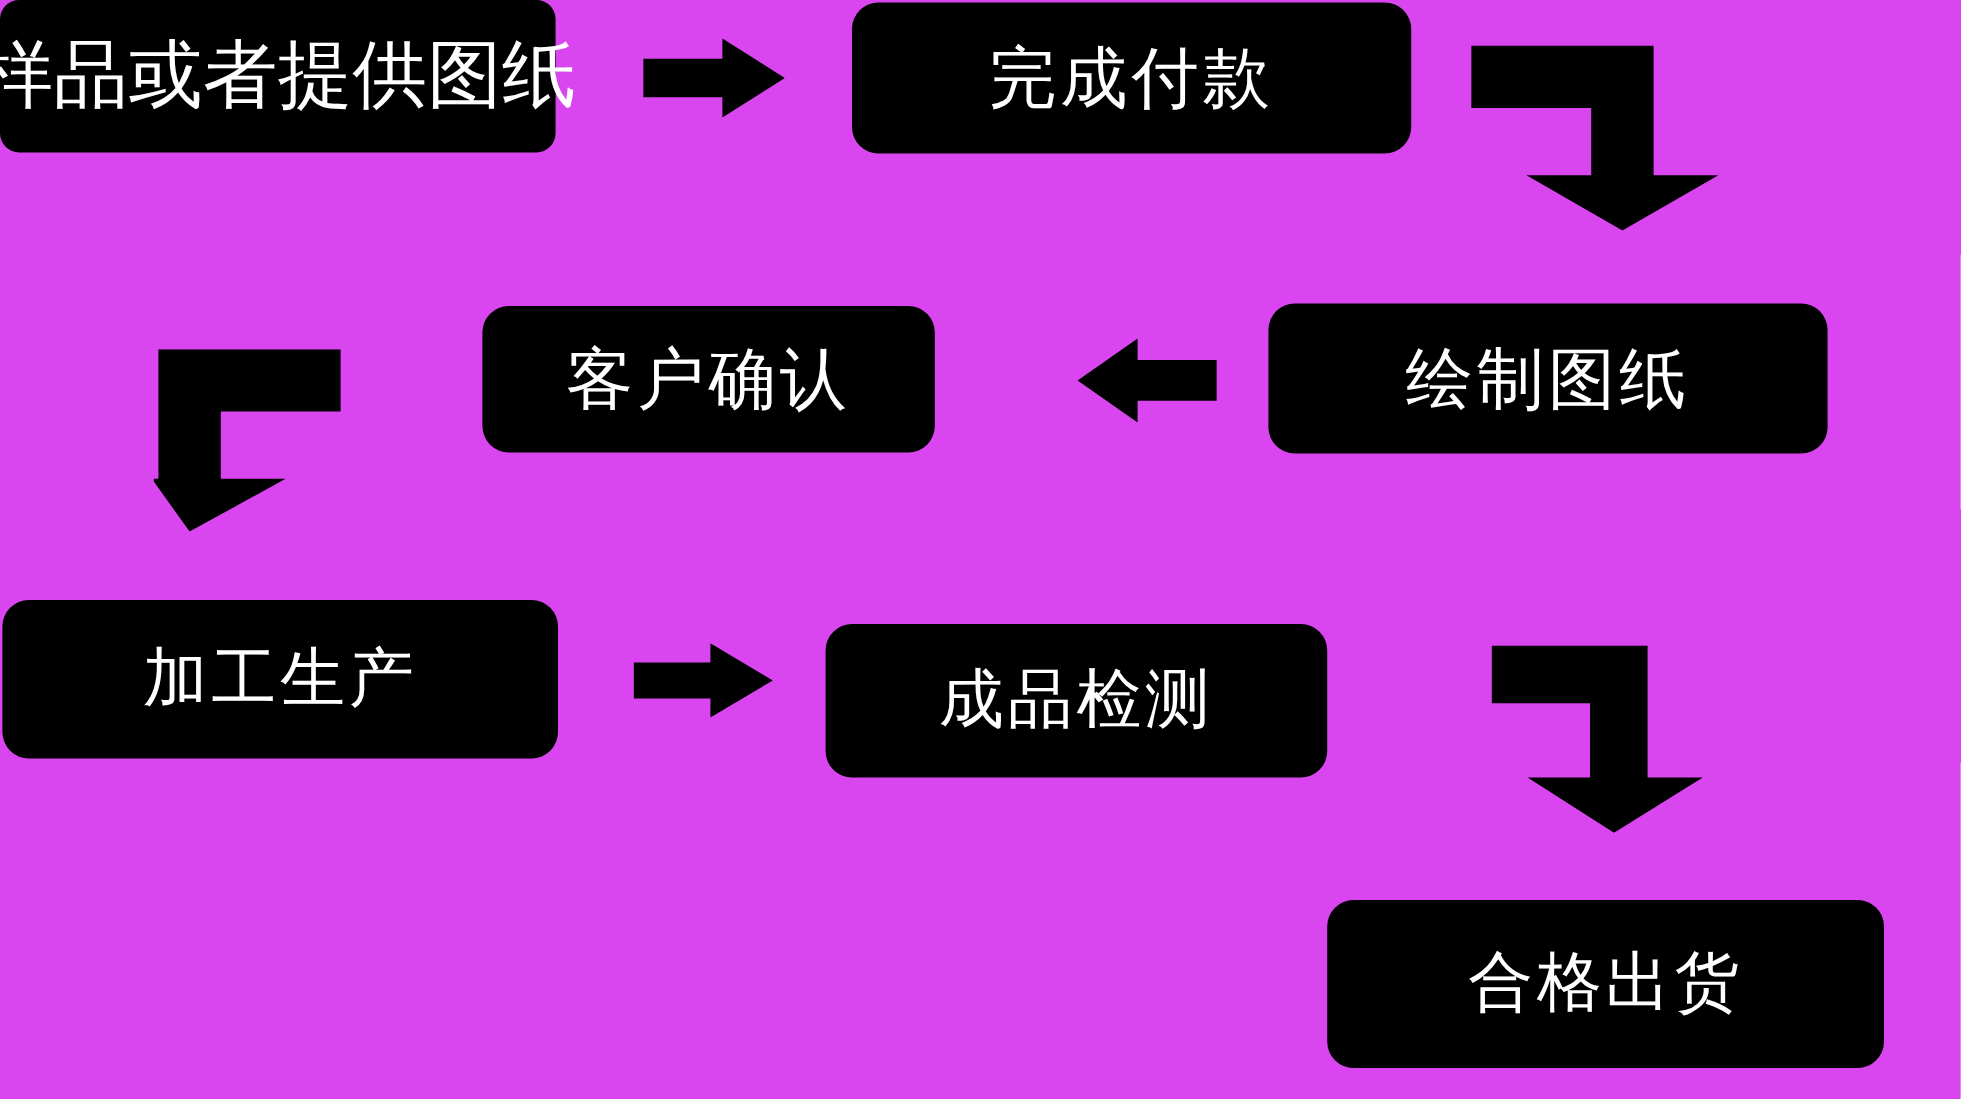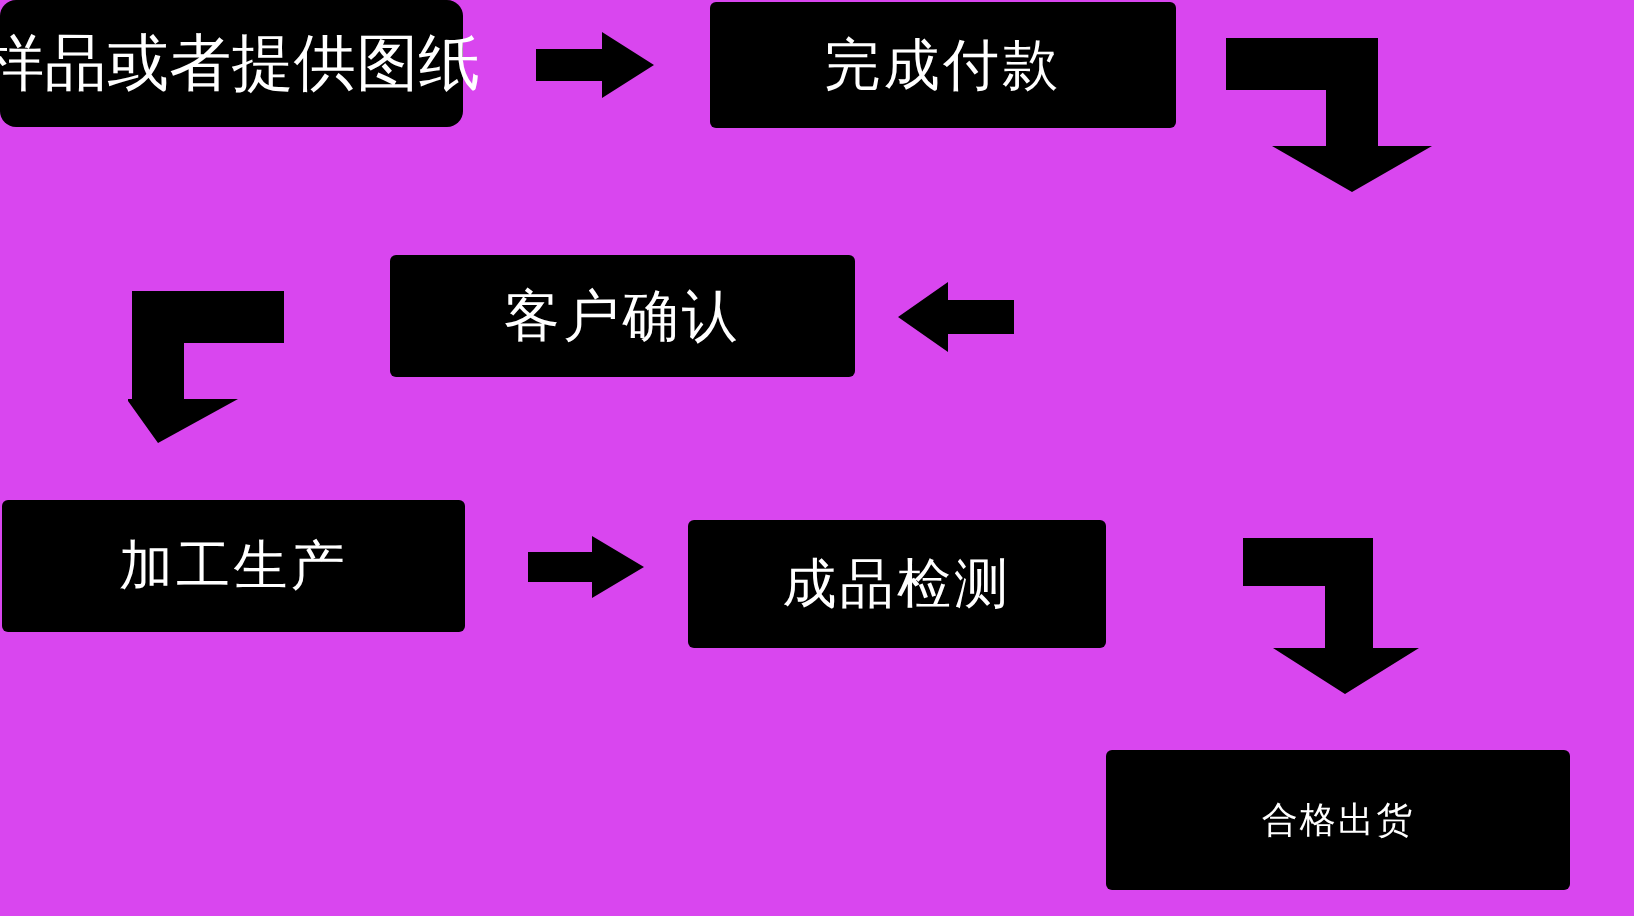--- a/index.html
+++ b/index.html
@@ -14,21 +14,21 @@
     position: relative;
     width: 1634px;
     height: 916px;
     background: #d946ef;
     overflow: hidden;
   }
   .node {
     position: absolute;
     background: #000000;
     color: #ffffff;
-    border-radius: 6px;
+    border-radius: 22px;
     display: flex;
     align-items: center;
     justify-content: center;
     box-sizing: border-box;
     text-align: center;
     line-height: 1.1;
     letter-spacing: 0.06em;
     font-weight: 400;
     -webkit-font-smoothing: antialiased;
   }
@@ -43,24 +43,24 @@
     display: block;
     width: 100%;
     height: 100%;
   }
 
   
   #node-sample      { left: 0px;    top: 0px;   width: 463px; height: 127px; font-size: 62px; border-radius: 16px; }
   #node-sample .label { letter-spacing: 0.005em; }
   #node-payment     { left: 710px;  top: 2px;   width: 466px; height: 126px; font-size: 56px; }
   #node-drawing     { left: 1057px; top: 253px; width: 466px; height: 125px; font-size: 56px; }
-  #node-confirm     { left: 390px;  top: 255px; width: 465px; height: 122px; font-size: 56px; text-align: center; }
+  #node-confirm     { left: 402px;  top: 255px; width: 377px; height: 122px; font-size: 56px; text-align: center; }
   #node-production  { left: 2px;    top: 500px; width: 463px; height: 132px; font-size: 54px; justify-content: center; }
   #node-inspection  { left: 688px;  top: 500px; width: 418px; height: 128px; font-size: 54px; margin-top: 20px; }
-  #node-shipping    { left: 1106px; top: 750px; width: 464px; height: 140px; font-size: 36px; }
+  #node-shipping    { left: 1106px; top: 750px; width: 464px; height: 140px; font-size: 54px; }
 
   
   #arrow-sample-to-payment      { left: 536px;  top: 32px;  width: 118px; height: 66px; }
   #arrow-payment-to-drawing     { left: 1226px; top: 38px;  width: 206px; height: 154px; }
   #arrow-drawing-to-confirm     { left: 898px;  top: 282px; width: 116px; height: 70px; }
   #arrow-confirm-to-production  { left: 128px;  top: 291px; width: 156px; height: 152px; }
   #arrow-production-to-inspection { left: 528px; top: 536px; width: 116px; height: 62px; }
   #arrow-inspection-to-shipping { left: 1243px; top: 538px; width: 176px; height: 156px; }
 </style>
 </head>
@@ -69,20 +69,23 @@
 <div id="canvas">
 
   <div class="node" id="node-sample">
     <span class="label">样品或者提供图纸</span>
   </div>
 
   <div class="node" id="node-payment">
     <span class="label">完成付款</span>
   </div>
 
+  <div class="node" id="node-drawing">
+    <span class="label">绘制图纸</span>
+  </div>
 
   <div class="node" id="node-confirm">
     <span class="label">客户确认</span>
   </div>
 
   <div class="node" id="node-production">
     <span class="label">加工生产</span>
   </div>
 
   <div class="node" id="node-inspection">

